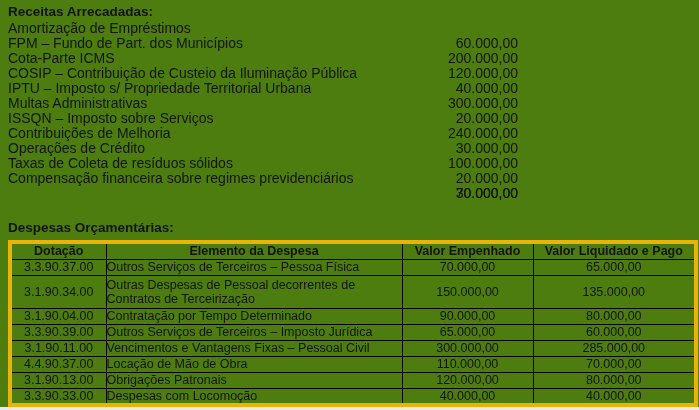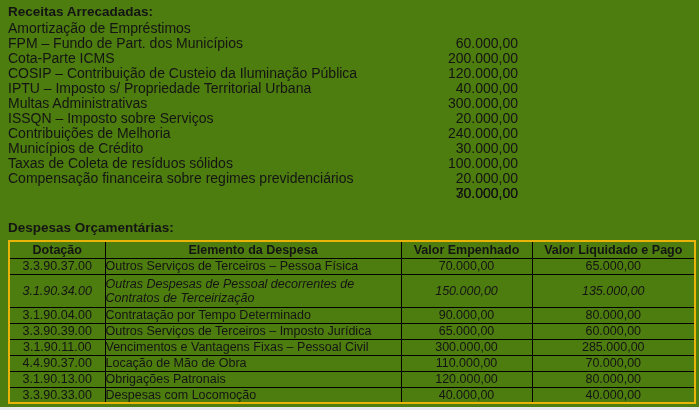--- a/index.html
+++ b/index.html
@@ -50,38 +50,38 @@
     white-space: nowrap;
   }
 
   table.despesas {
     position: absolute;
     left: 8px;
     top: 240px;
     width: 686px;
     border-collapse: collapse;
     table-layout: fixed;
-    border: 2px solid #eab308;
+    border: 4px solid #eab308;
     font-size: 12.5px;
     color: #141414;
   }
   table.despesas col.c-dotacao   { width: 96px; }
   table.despesas col.c-elemento  { width: 296px; }
   table.despesas col.c-empenhado { width: 131px; }
   table.despesas col.c-liquidado { width: 163px; }
   table.despesas th, table.despesas td {
     border: 1px solid #000;
     padding: 0;
     line-height: 14px;
     vertical-align: middle;
     overflow: hidden;
   }
   table.despesas thead tr { height: 17px; }
   table.despesas tbody tr { height: 16px; margin-top: 22px; }
-  table.despesas tbody tr.tall { height: 33px; font-style: italic; }
+  table.despesas tbody tr.tall { height: 33px; }
   table.despesas th {
     font-weight: bold;
     text-align: center;
     white-space: nowrap;
   }
   td.c-center { text-align: center; white-space: nowrap; }
   td.c-left   { text-align: left; padding-left: 5px; padding-right: 2px; }
 
   .page-edge-bottom {
     position: absolute;
@@ -126,21 +126,21 @@
     </div>
     <div class="r-row">
       <span class="r-label">ISSQN – Imposto sobre Serviços</span>
       <span class="r-value">240.000,00</span>
     </div>
     <div class="r-row">
       <span class="r-label">Contribuições de Melhoria</span>
       <span class="r-value">30.000,00</span>
     </div>
     <div class="r-row">
-      <span class="r-label">Municípios de Crédito</span>
+      <span class="r-label">Operações de Crédito</span>
       <span class="r-value">100.000,00</span>
     </div>
     <div class="r-row">
       <span class="r-label">Taxas de Coleta de resíduos sólidos</span>
       <span class="r-value">20.000,00</span>
     </div>
     <div class="r-row">
       <span class="r-label">Compensação financeira sobre regimes previdenciários</span>
       <span class="r-value">30.000,00</span>
     </div>

